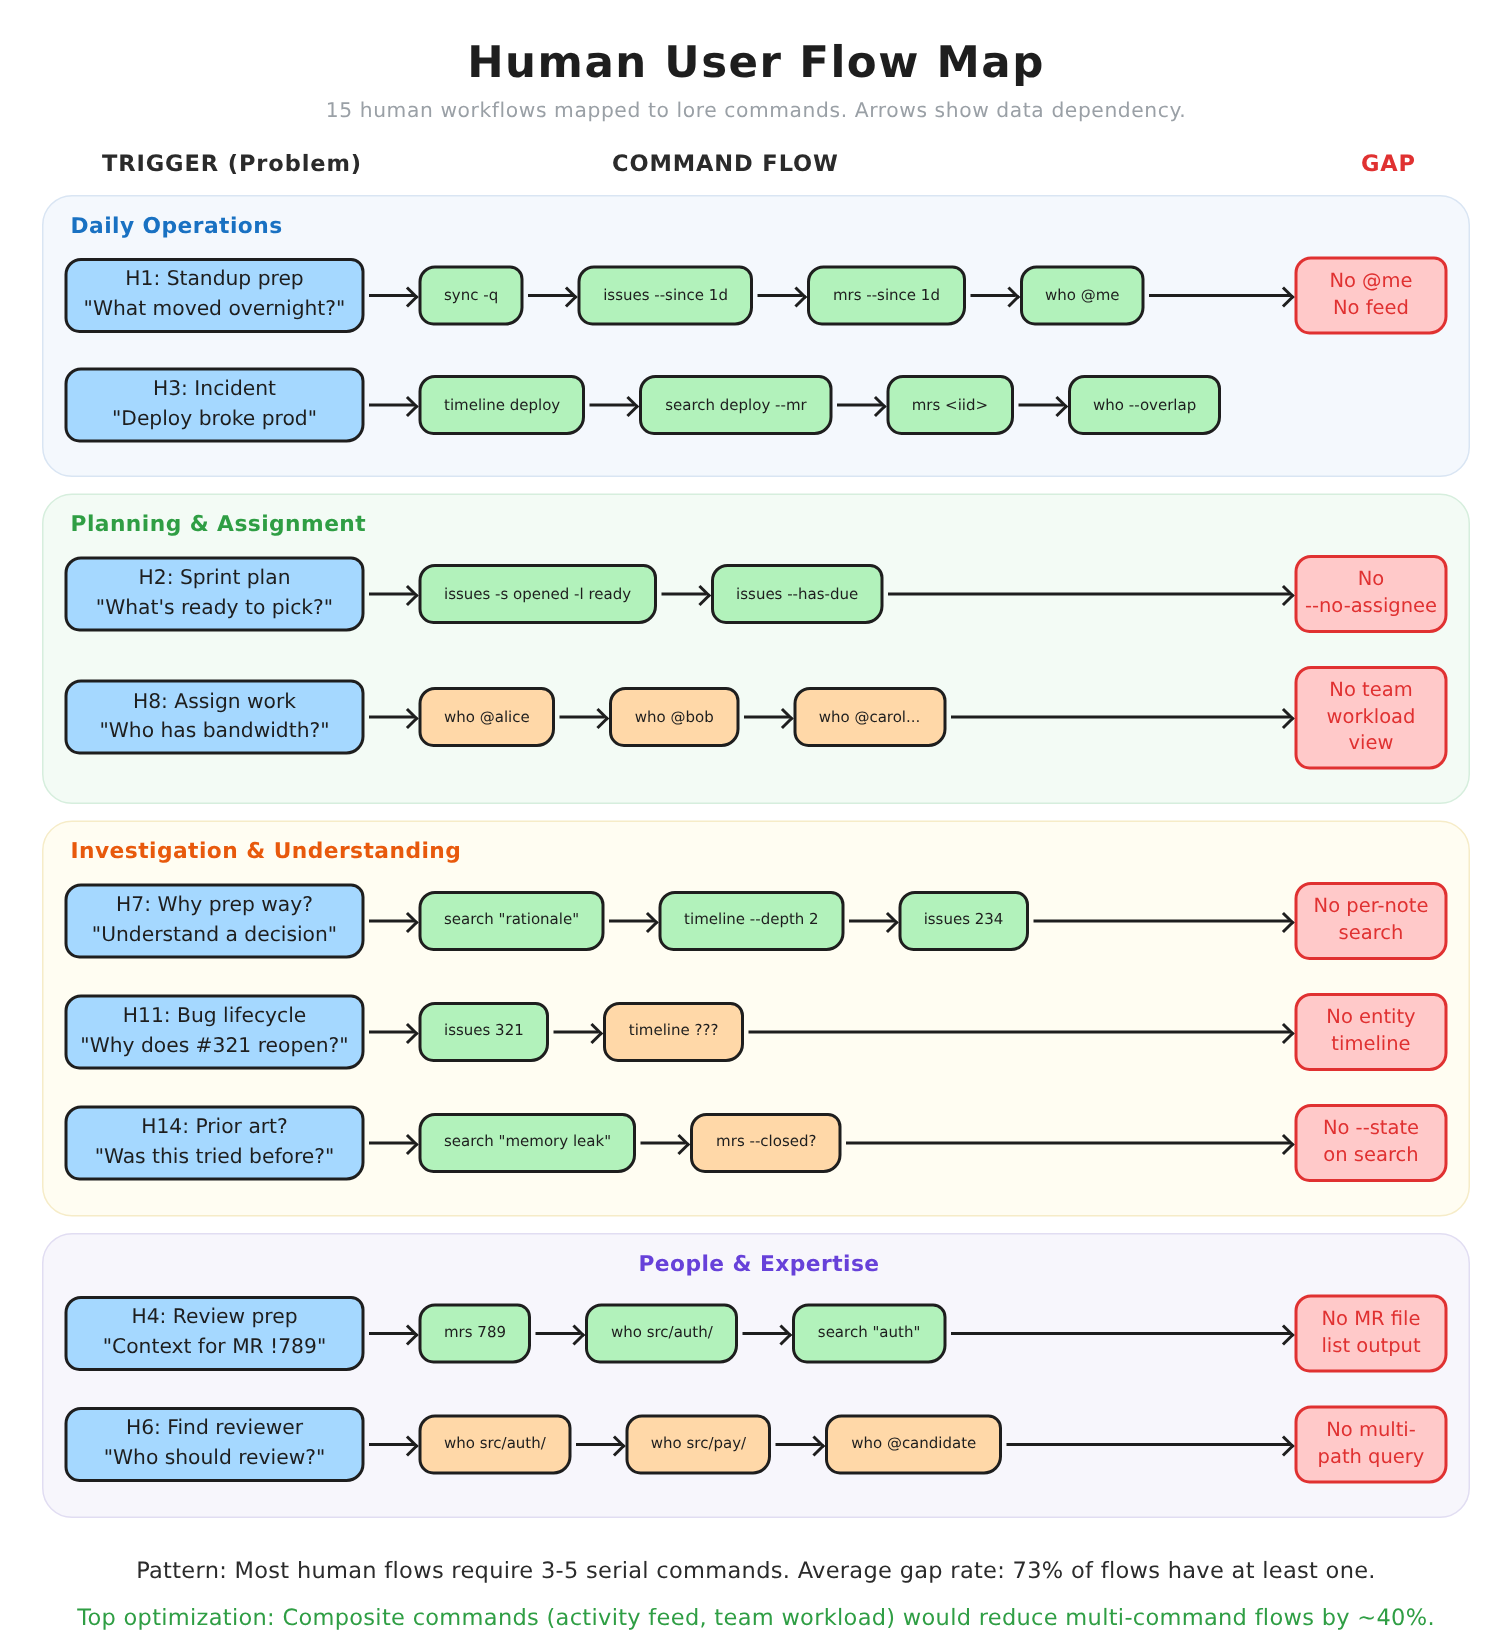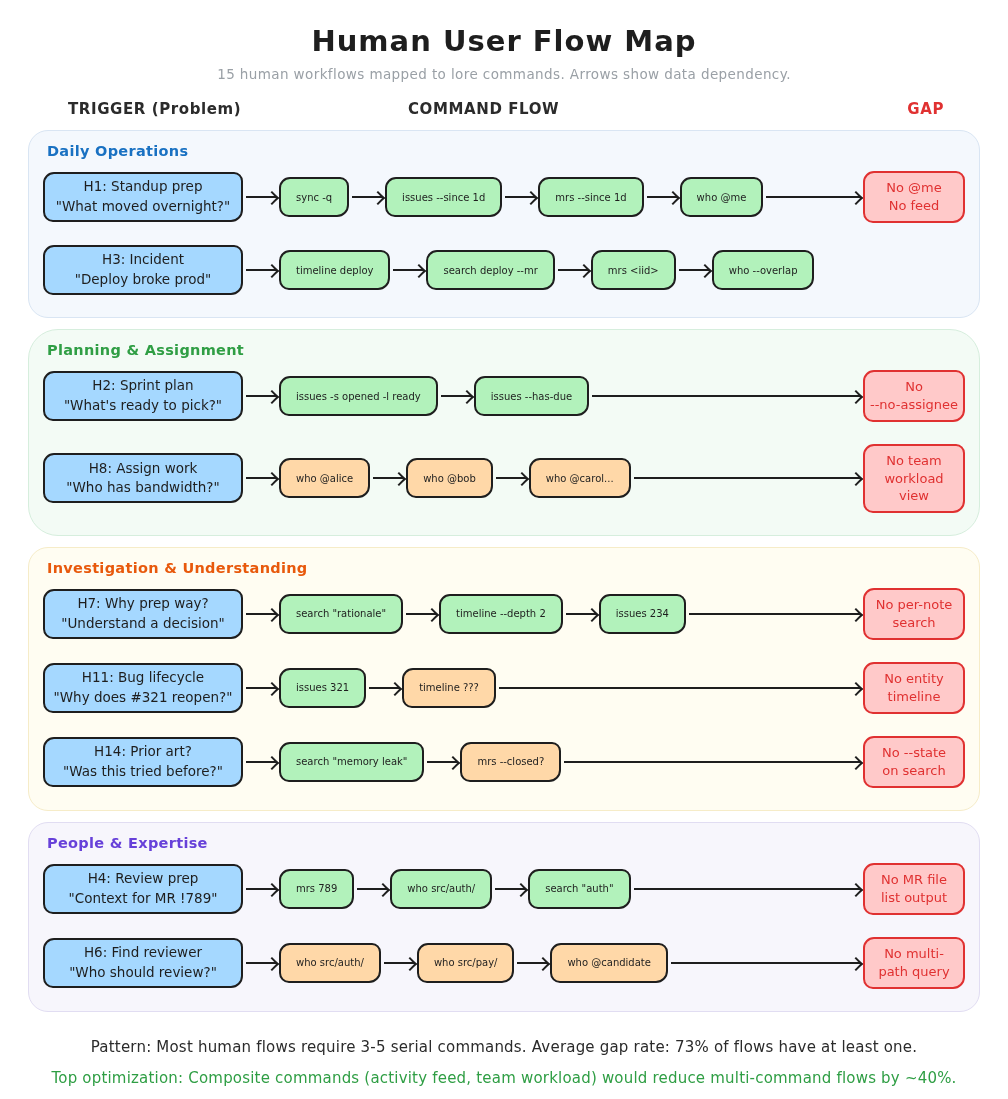--- a/index.html
+++ b/index.html
@@ -33,23 +33,23 @@
   .col-gap     { position: absolute; right: 64px; color: #e03131; }
 
   .section {
     margin: 0 28px 11px;
     border-radius: 20px;
     border: 1.5px solid;
     padding: 10px 14px 16px;
   }
   .section-label { font-size: 14.5px; font-weight: bold; margin: 2px 0 12px 4px; letter-spacing: .3px; }
   .s-blue   { background: #f4f8fd; border-color: #d9e5f3; } .s-blue   .section-label { color: #1971c2; }
-  .s-green  { background: #f3fbf5; border-color: #d6eedd; border-radius: 30px; } .s-green  .section-label { color: #2f9e44; }
+  .s-green  { background: #f3fbf5; border-color: #d6eedd; } .s-green  .section-label { color: #2f9e44; }
   .s-yellow { background: #fffdf2; border-color: #f6ecc8; } .s-yellow .section-label { color: #e8590c; }
-  .s-purple { background: #f7f6fc; border-color: #e1ddf2; } .s-purple .section-label { color: #6741d9; }
+  .s-purple { background: #f7f6fc; border-color: #e1ddf2; } .s-purple .section-label { color: #6741d9; text-align: center; }
 
   .row { display: flex; align-items: center; margin-bottom: 22px; }
   .row:last-child { margin-bottom: 6px; }
 
   .box {
     border: 2px solid #1e1e1e;
     border-radius: 11px 9px 12px 10px;
     display: flex; flex-direction: column;
     align-items: center; justify-content: center;
     text-align: center;

